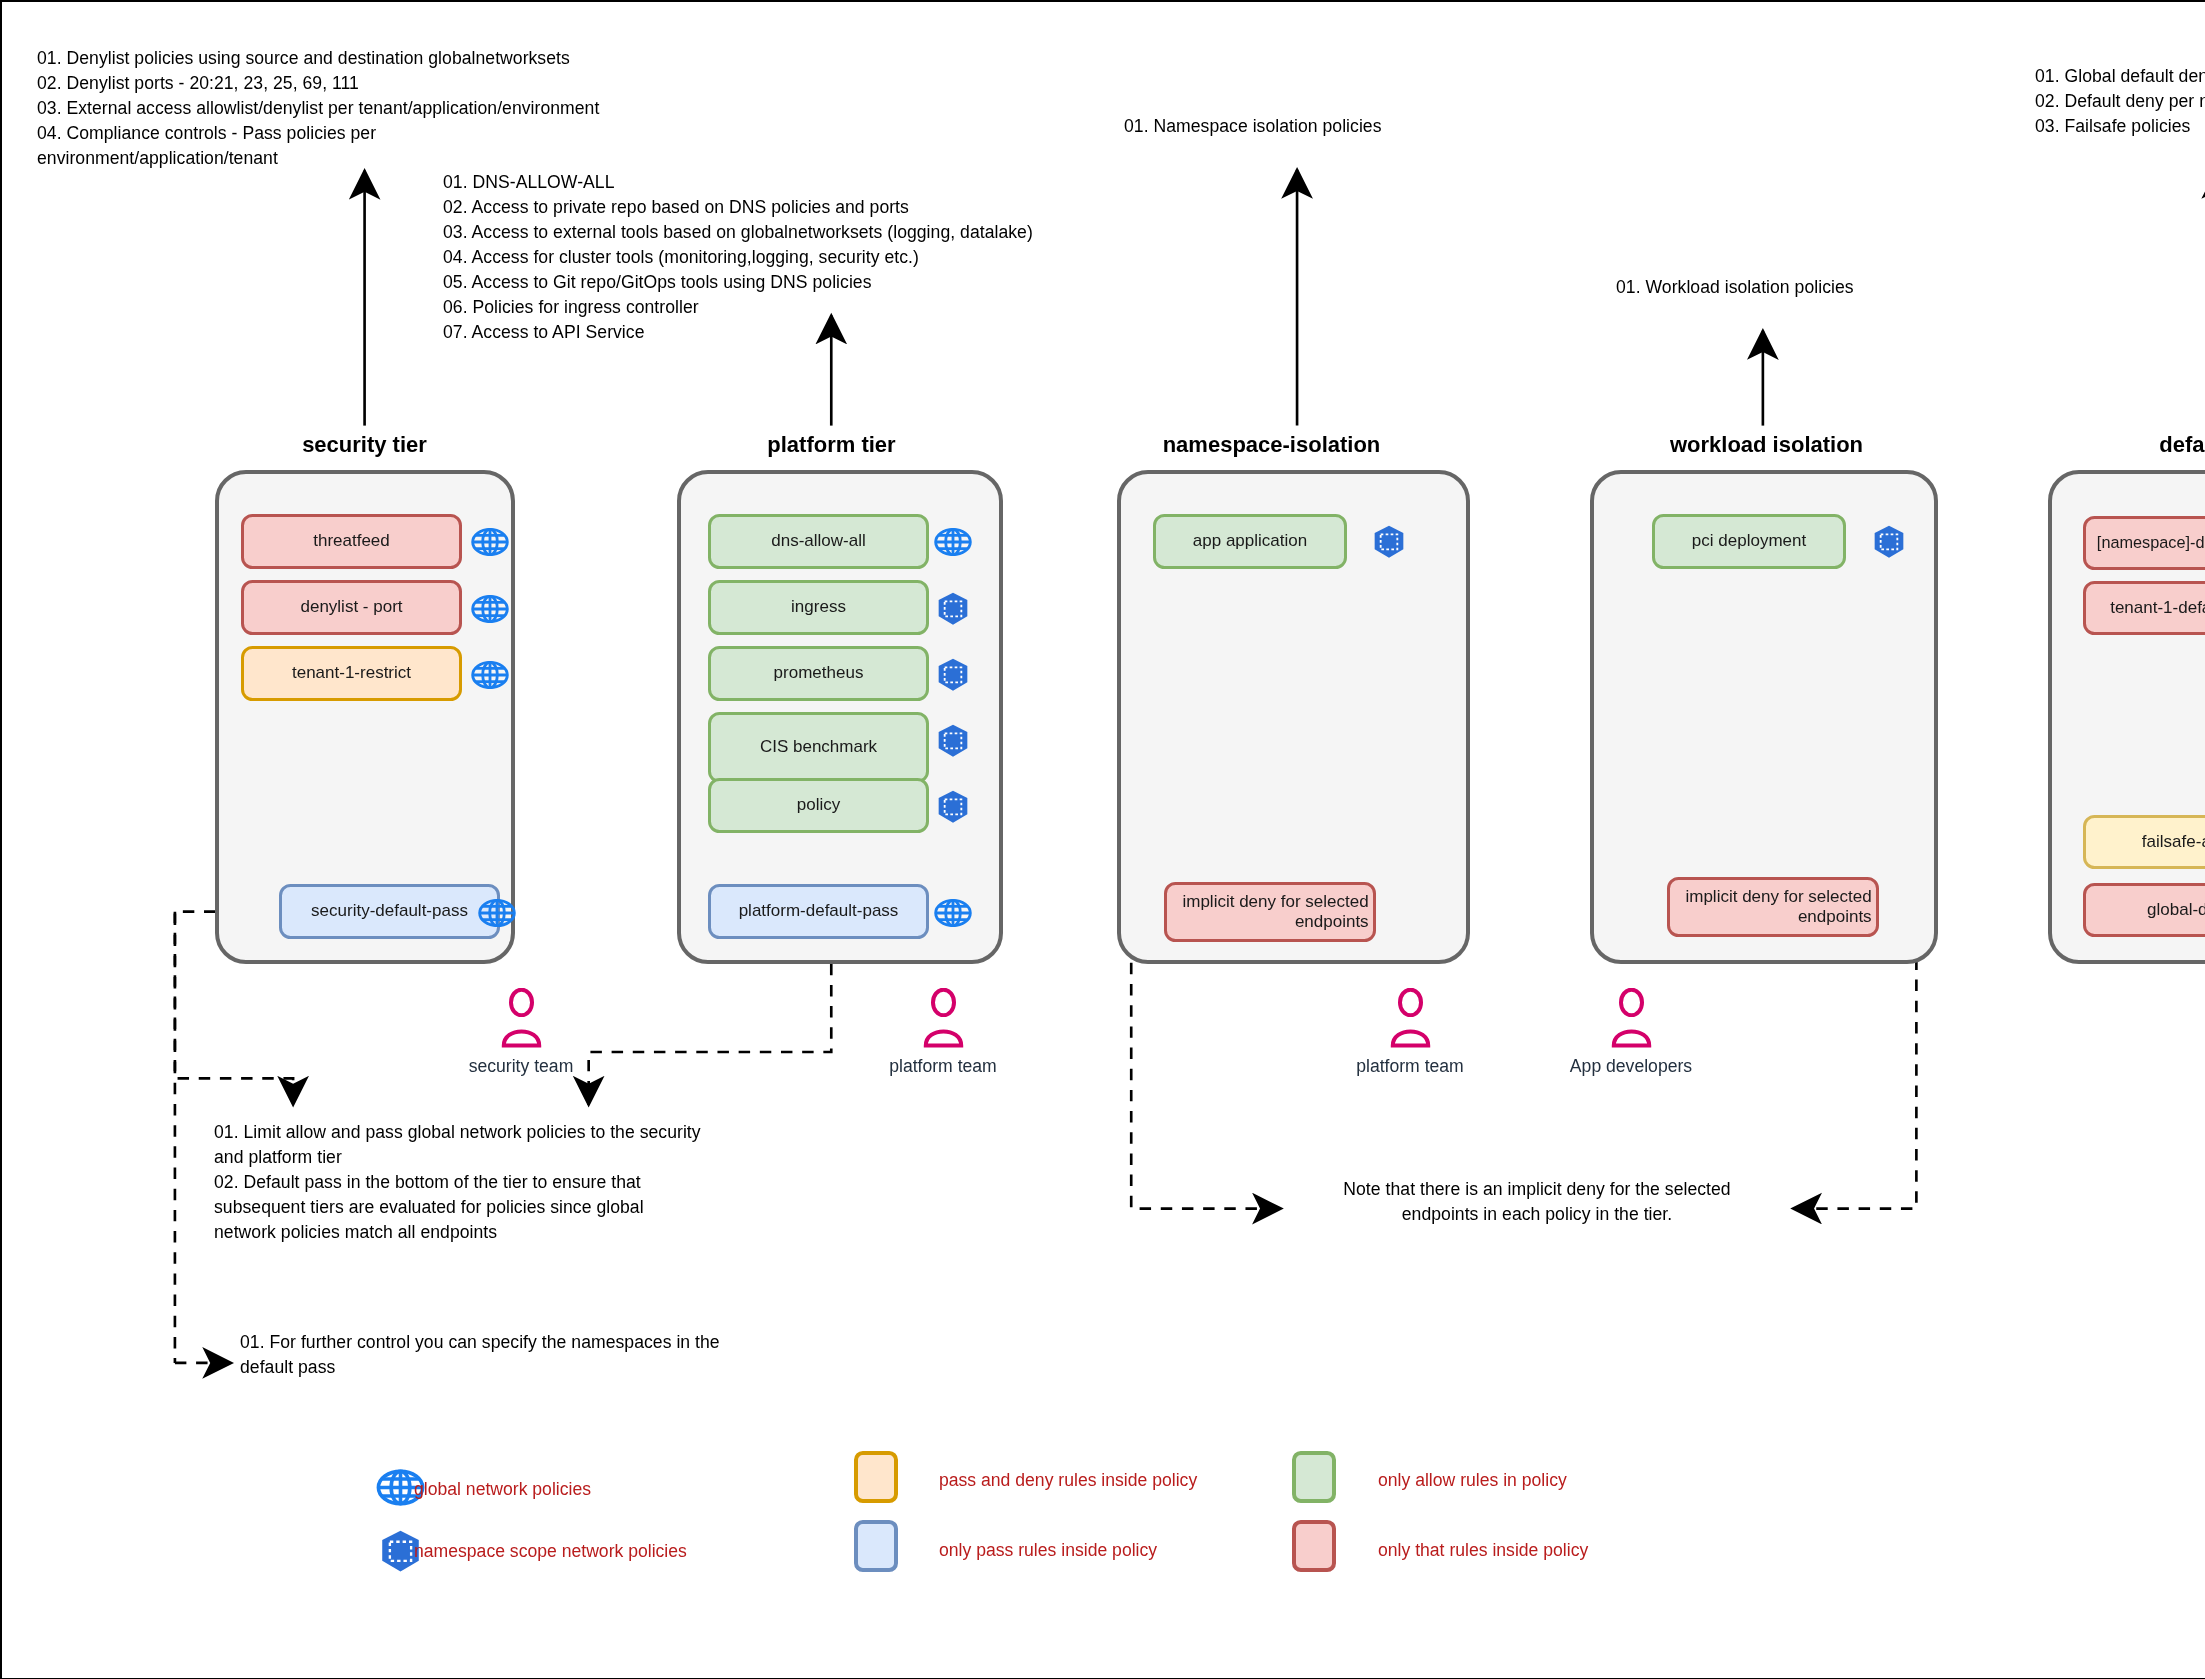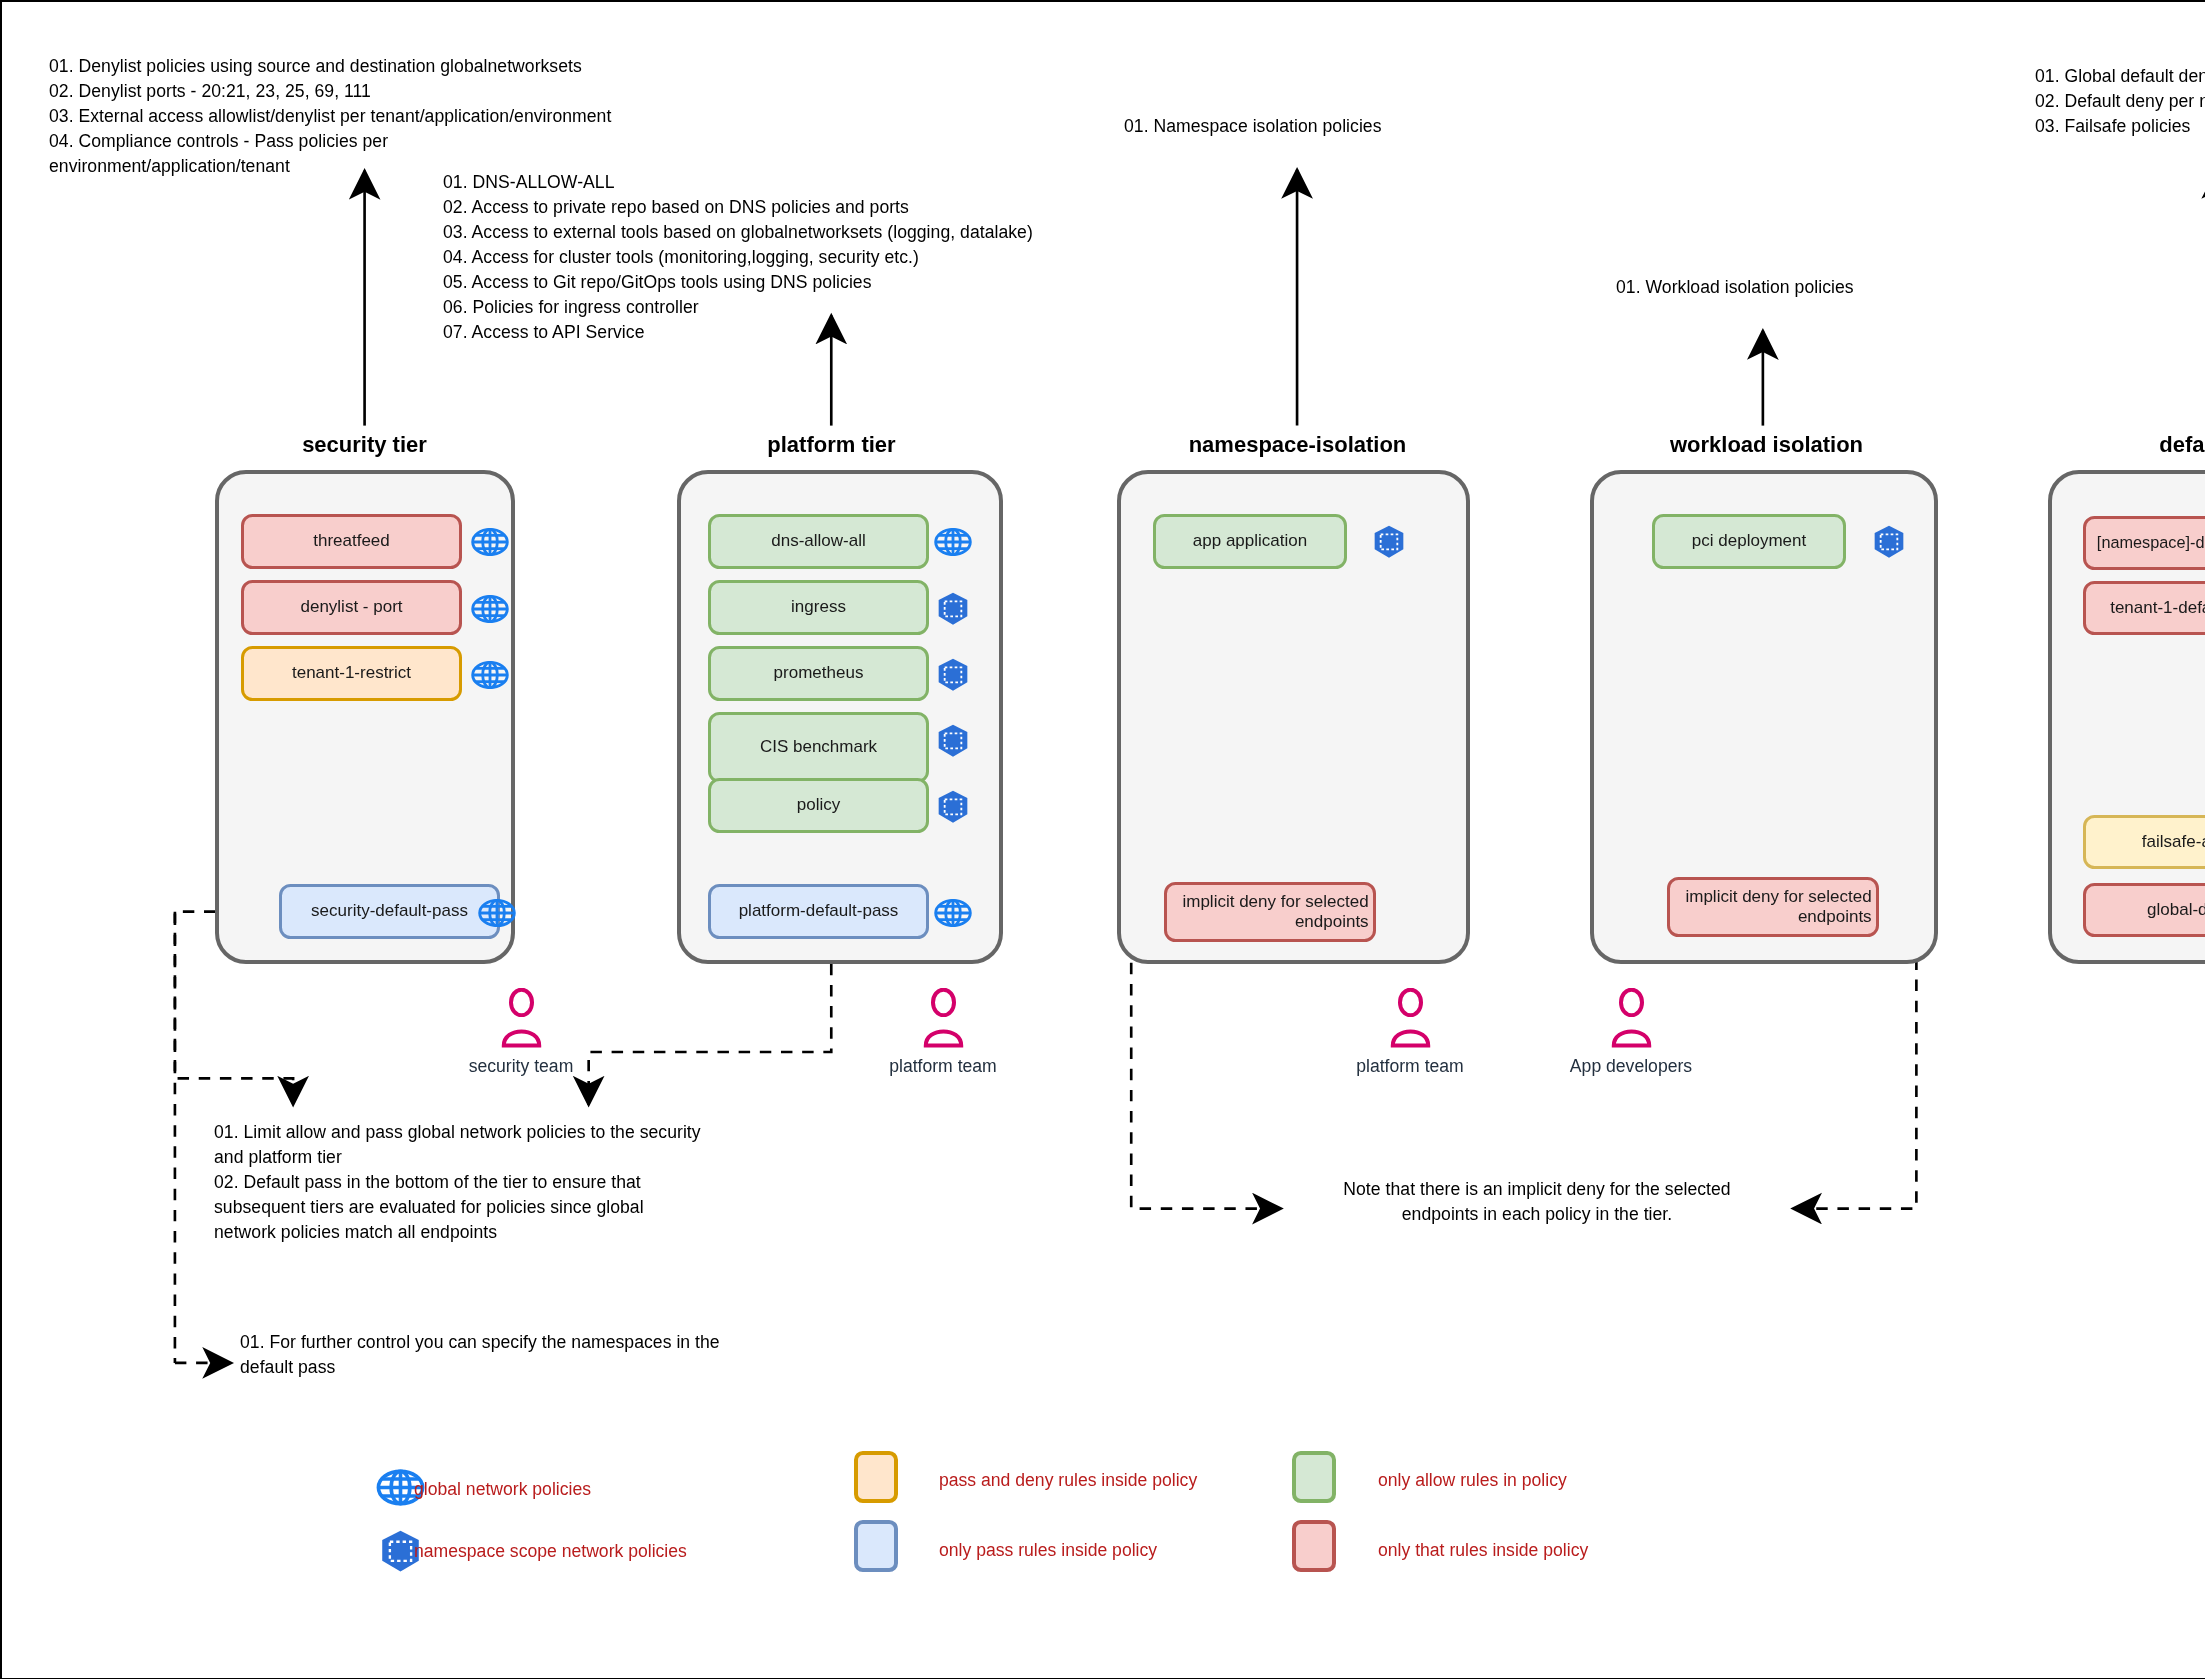--- a/index.html
+++ b/index.html
@@ -24,21 +24,21 @@
   .team-label{position:absolute;font-size:17.6px;color:#23303f;text-align:center;}
   .legend-sw{position:absolute;width:44px;height:52px;border-radius:8.8px;box-sizing:border-box;}
   .legend-txt{position:absolute;font-size:17.6px;color:#b91c1c;}
   svg.overlay{position:absolute;left:0;top:0;width:2756px;height:1680px;pointer-events:none;}
 </style>
 </head>
 <body>
 
 <div id="stage">
 
-  <div class="abs note" style="left:35px;top:52px;width:688px;margin-left:12px;">01. Denylist policies using source and destination globalnetworksets
+  <div class="abs note" style="left:35px;top:44px;width:688px;">01. Denylist policies using source and destination globalnetworksets
 02. Denylist ports - 20:21, 23, 25, 69, 111
 03. External access allowlist/denylist per tenant/application/environment
 04. Compliance controls - Pass policies per
 environment/application/tenant</div>
 
   <div class="abs note" style="left:441px;top:168px;width:688px;">01. DNS-ALLOW-ALL
 02. Access to private repo based on DNS policies and ports
 03. Access to external tools based on globalnetworksets (logging, datalake)
 04. Access for cluster tools (monitoring,logging, security etc.)
 05. Access to Git repo/GitOps tools using DNS policies
@@ -222,21 +222,21 @@
 
   <div class="person" style="left:917px;top:986px;">
     <svg width="49" height="62" viewBox="0 0 44 56">
         <g fill="none" stroke="#d4006a" stroke-width="3.6">
       <ellipse cx="22" cy="13" rx="9.5" ry="11.5"></ellipse>
           <path d="M6 52 C6 35 38 35 38 52 Z"></path>
         </g>
       </svg></div>
   <div class="team-label" style="left:853px;top:1054px;width:176px;">platform team</div>
 
-  <div class="abs tier-title" style="left:1119px;top:430px;width:353px;">namespace-isolation</div>
+  <div class="abs tier-title" style="left:1093px;top:430px;width:353px;">namespace-isolation</div>
   <div class="tier-box" style="left:1115px;top:468px;width:353px;height:494px;"></div>
 
   <div class="policy p-allow" style="left:1151px;top:512px;width:194px;height:55px;">app application</div>
   <div class="icon-n" style="left:1367px;top:520px;">
     <svg width="40" height="40" viewBox="0 0 24 24">
       <path d="M12 2.2 L20.6 6.6 L20.6 16.4 L12 21.4 L3.4 16.4 L3.4 6.6 Z" fill="#2b6fd6"></path>
       <rect x="7" y="7.4" width="10" height="9" fill="none" stroke="#fff" stroke-width="1.1" stroke-dasharray="1.6,1.4"></rect>
     </svg></div>
 
   <div class="policy p-deny" style="left:1162px;top:880px;width:212px;height:60px;">implicit deny for selected endpoints</div>

